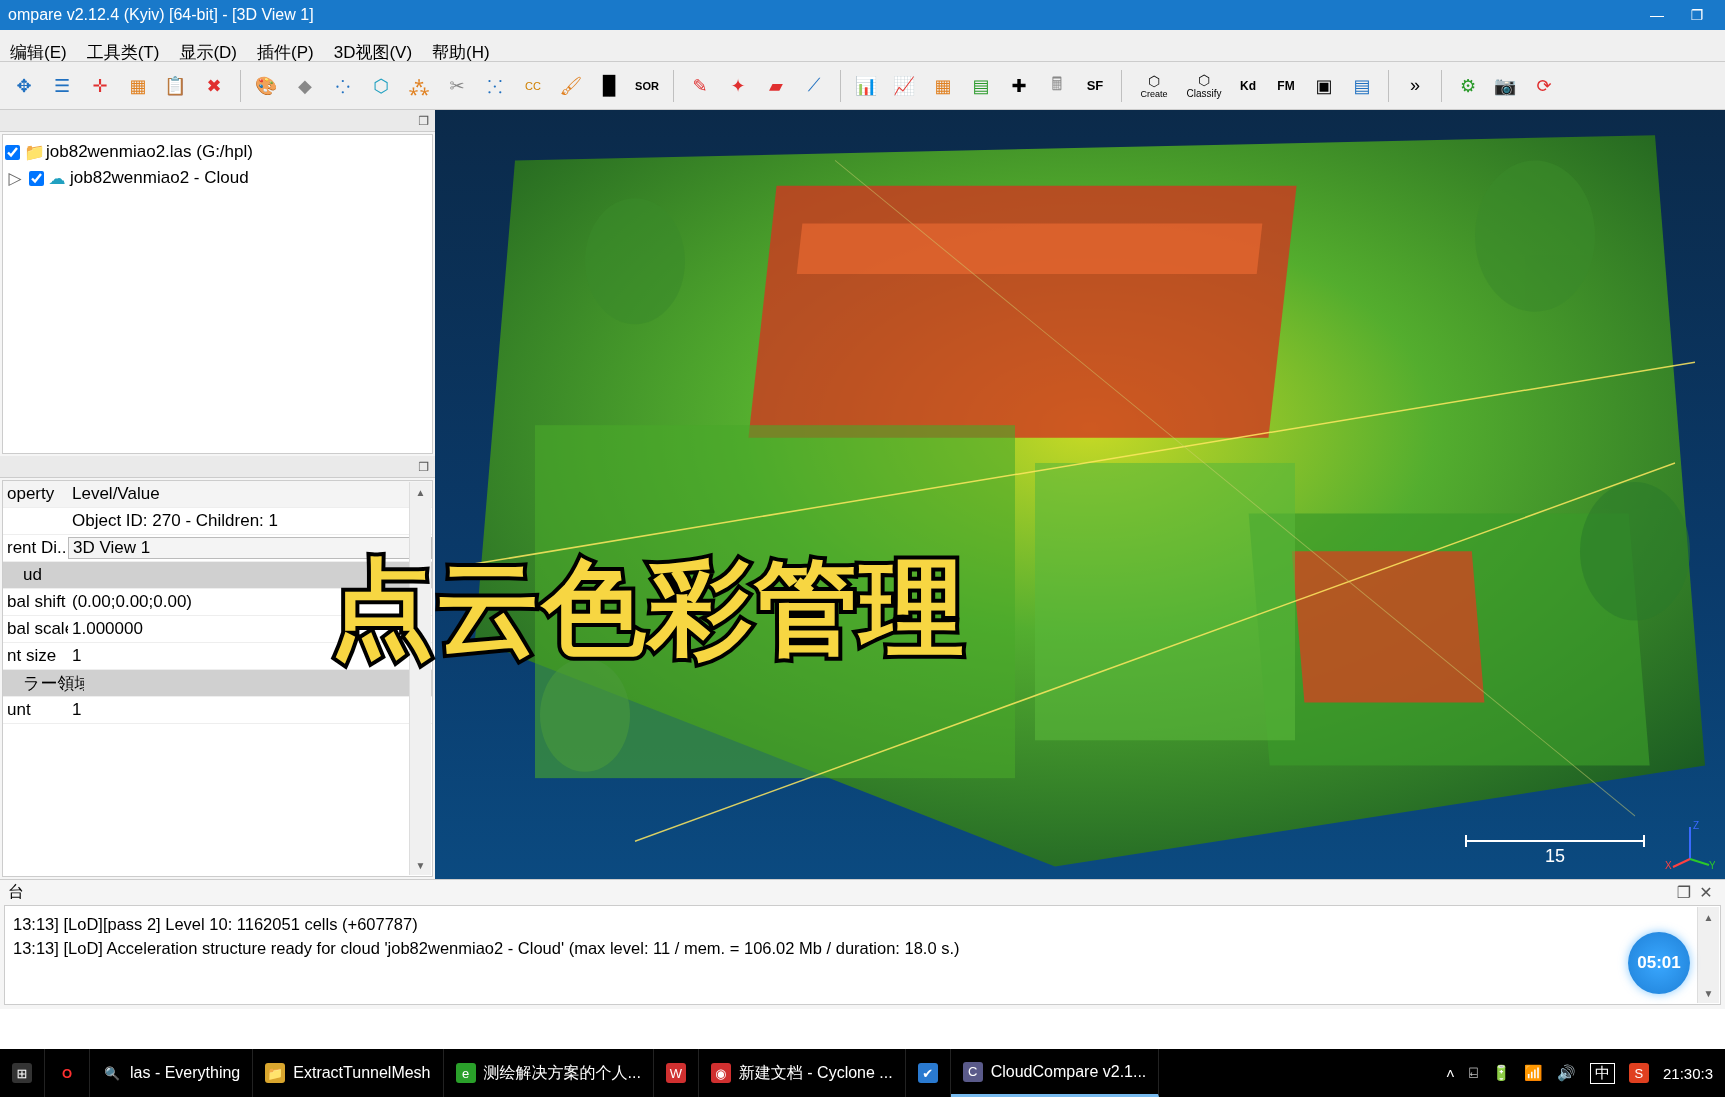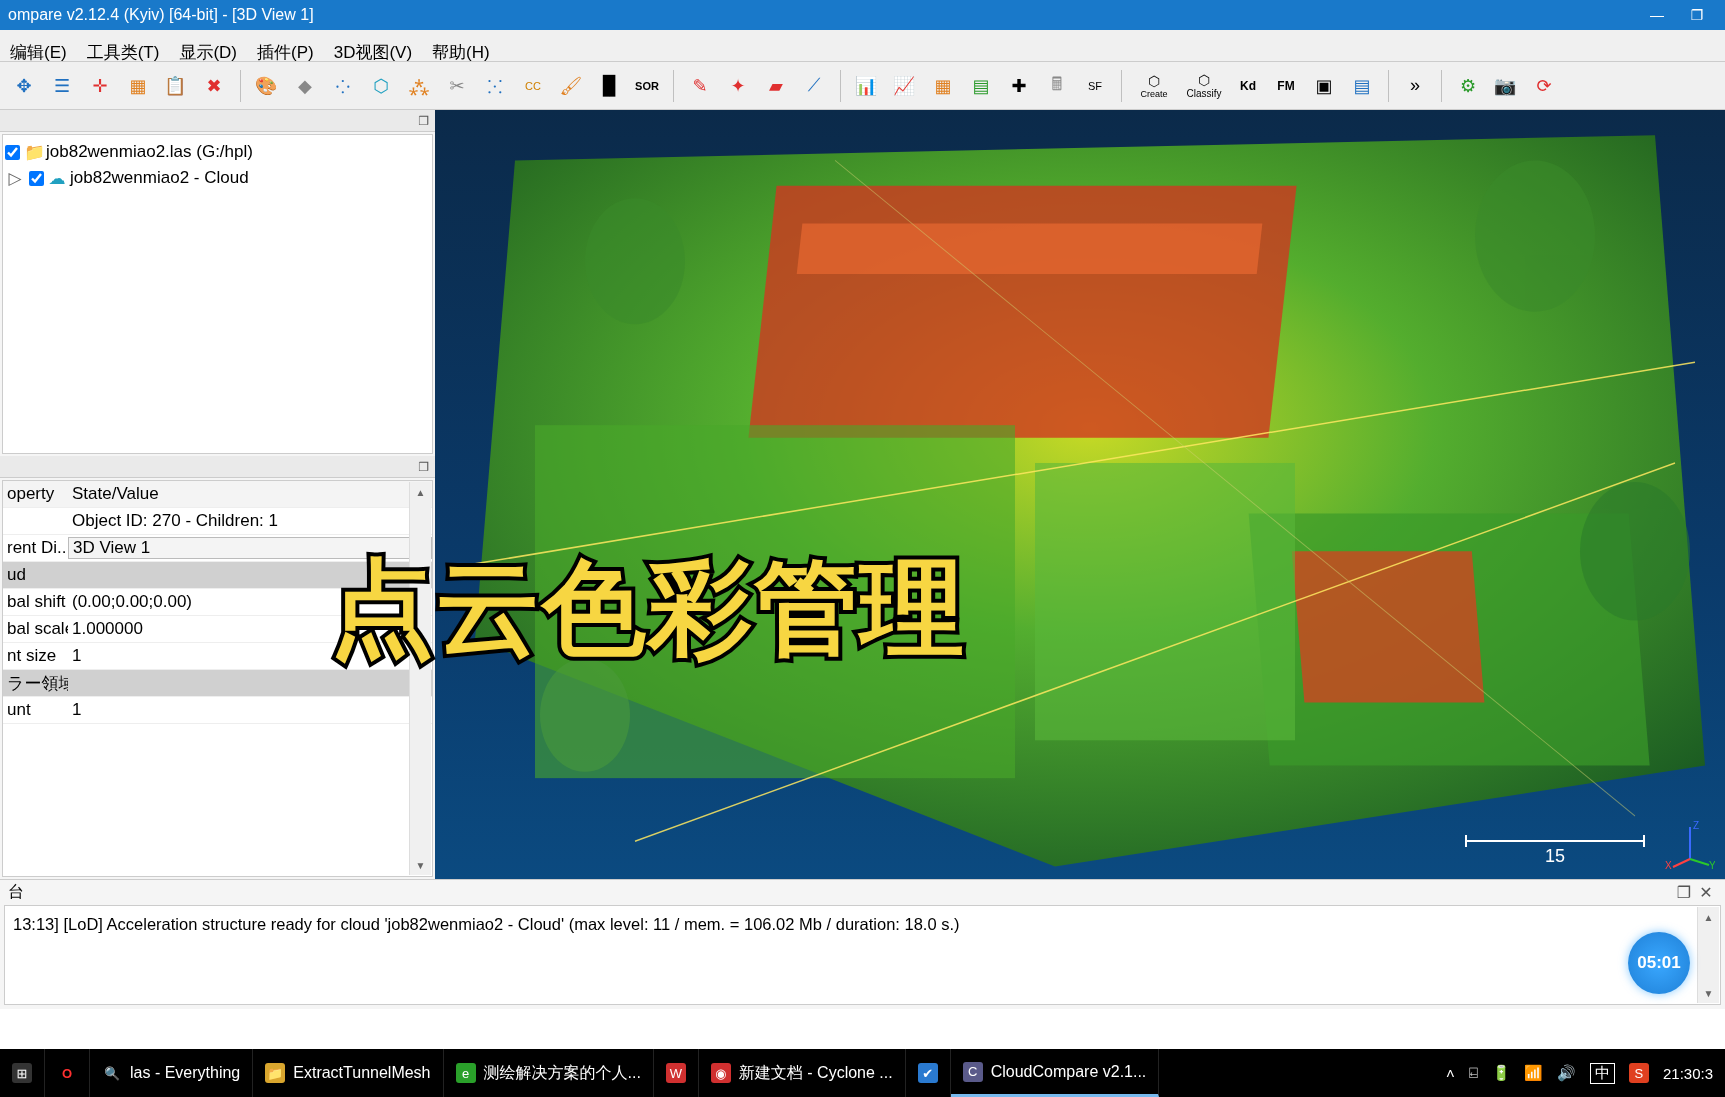--- a/index.html
+++ b/index.html
@@ -36,21 +36,21 @@
 .tree-row { display: flex; align-items: center; gap: 4px; height: 26px; }
 .tree-indent { width: 20px; display: inline-block; text-align: center; color: #666; }
 .tree-chk { width: 15px; height: 15px; }
 .tree-icon { width: 18px; text-align: center; }
 
 
 .props { flex: 1; background: #fff; border: 1px solid #ccc; margin: 2px; overflow: hidden; position: relative; display: flex; flex-direction: column; }
 .props-scroll { flex:1; overflow:hidden; }
 .prow { display: flex; height: 27px; align-items: center; font-size: 17px; border-bottom: 1px solid #eee; }
 .prow.hdr { background: #f4f4f4; font-weight: normal; }
-.prow.cat { background: #d0d0d0; font-weight: normal; }
+.prow.cat { background: #d0d0d0; font-weight: normal; padding-left: 16px; }
 .pk { width: 65px; padding-left: 4px; overflow: hidden; white-space: nowrap; }
 .pv { flex: 1; padding-left: 4px; overflow: hidden; white-space: nowrap; }
 .props .sbar { position:absolute; right:1px; top:1px; bottom:1px; width:22px; background:#f0f0f0; border-left:1px solid #ddd; display:flex; flex-direction:column; justify-content:space-between; align-items:center; font-size:10px; color:#666;}
 .props .sbar .arr{height:20px;display:flex;align-items:center;cursor:pointer;}
 
 
 .viewport { flex: 1; position: relative; background: linear-gradient(180deg, #0b2a4a 0%, #0a3a6a 60%, #0b4a80 100%); overflow: hidden; }
 .viewport svg { position: absolute; left: 0; top: 0; width: 100%; height: 100%; }
 .scalebar { position: absolute; bottom: 12px; right: 80px; color: #fff; font-size: 18px; display: flex; flex-direction: column; align-items: center; }
 .scalebar .line { width: 180px; height: 2px; background: #fff; position: relative; }
@@ -138,21 +138,21 @@
   <div class="tbtn i-red">▰</div>
   <div class="tbtn i-blue">⟋</div>
   <div class="sep"></div>
   <div class="tbtn">📊</div>
   <div class="tbtn">📈</div>
   <div class="tbtn i-orange">▦</div>
   <div class="tbtn i-green">▤</div>
   <div class="tbtn">✚</div>
   <div class="tbtn" style="color:#888">🖩</div>
   <div class="tbtn">
-      <span style="font-size:11px;font-weight:normal">SF</span>
+      <span style="font-size:13px;font-weight:bold">SF</span>
     </div>
   <div class="sep"></div>
   <div class="widebtn">
       <span class="icon">⬡</span>
       <span style="font-size:9px">Create</span>
     </div>
   <div class="widebtn">
       <span class="icon">⬡</span>
       <span style="font-size:10px">Classify</span>
     </div>
@@ -193,21 +193,21 @@
       </div>
     </div>
 
     <div class="panel-hdr">
       <span>❐</span>
     </div>
     <div class="props">
       <div class="props-scroll">
         <div class="prow hdr">
           <div class="pk">operty</div>
-          <div class="pv">State/Value</div>
+          <div class="pv">Level/Value</div>
         </div>
         <div id="props-rows">
             <div class="prow">
               <div class="pk"></div>
               <div class="pv">Object ID: 270 - Children: 1</div>
             </div>
             <div class="prow">
               <div class="pk">rent Di...</div>
               <div class="pv" style="background: rgb(244, 244, 244); border: 1px solid rgb(187, 187, 187); height: 22px;">3D View 1</div>
             </div>
@@ -292,20 +292,21 @@
 <div class="overlay-text">点云色彩管理</div>
 
 <div class="console-wrap">
   <div class="console-hdr">
     <span>台</span>
     <span class="sp"></span>
     <span class="cb">❐</span>
     <span class="cb">✕</span>
   </div>
   <div class="console-body">
+    <div class="line">13:13] [LoD][pass 2] Level 10: 1162051 cells (+607787)</div>
     <div class="line">13:13] [LoD] Acceleration structure ready for cloud 'job82wenmiao2 - Cloud' (max level: 11 / mem. = 106.02 Mb / duration: 18.0 s.)</div>
     <div class="timer-bubble">05:01</div>
     <div class="csbar">
       <div class="arr">▲</div>
       <div class="thumb"></div>
       <div class="arr">▼</div>
     </div>
   </div>
 </div>
 

